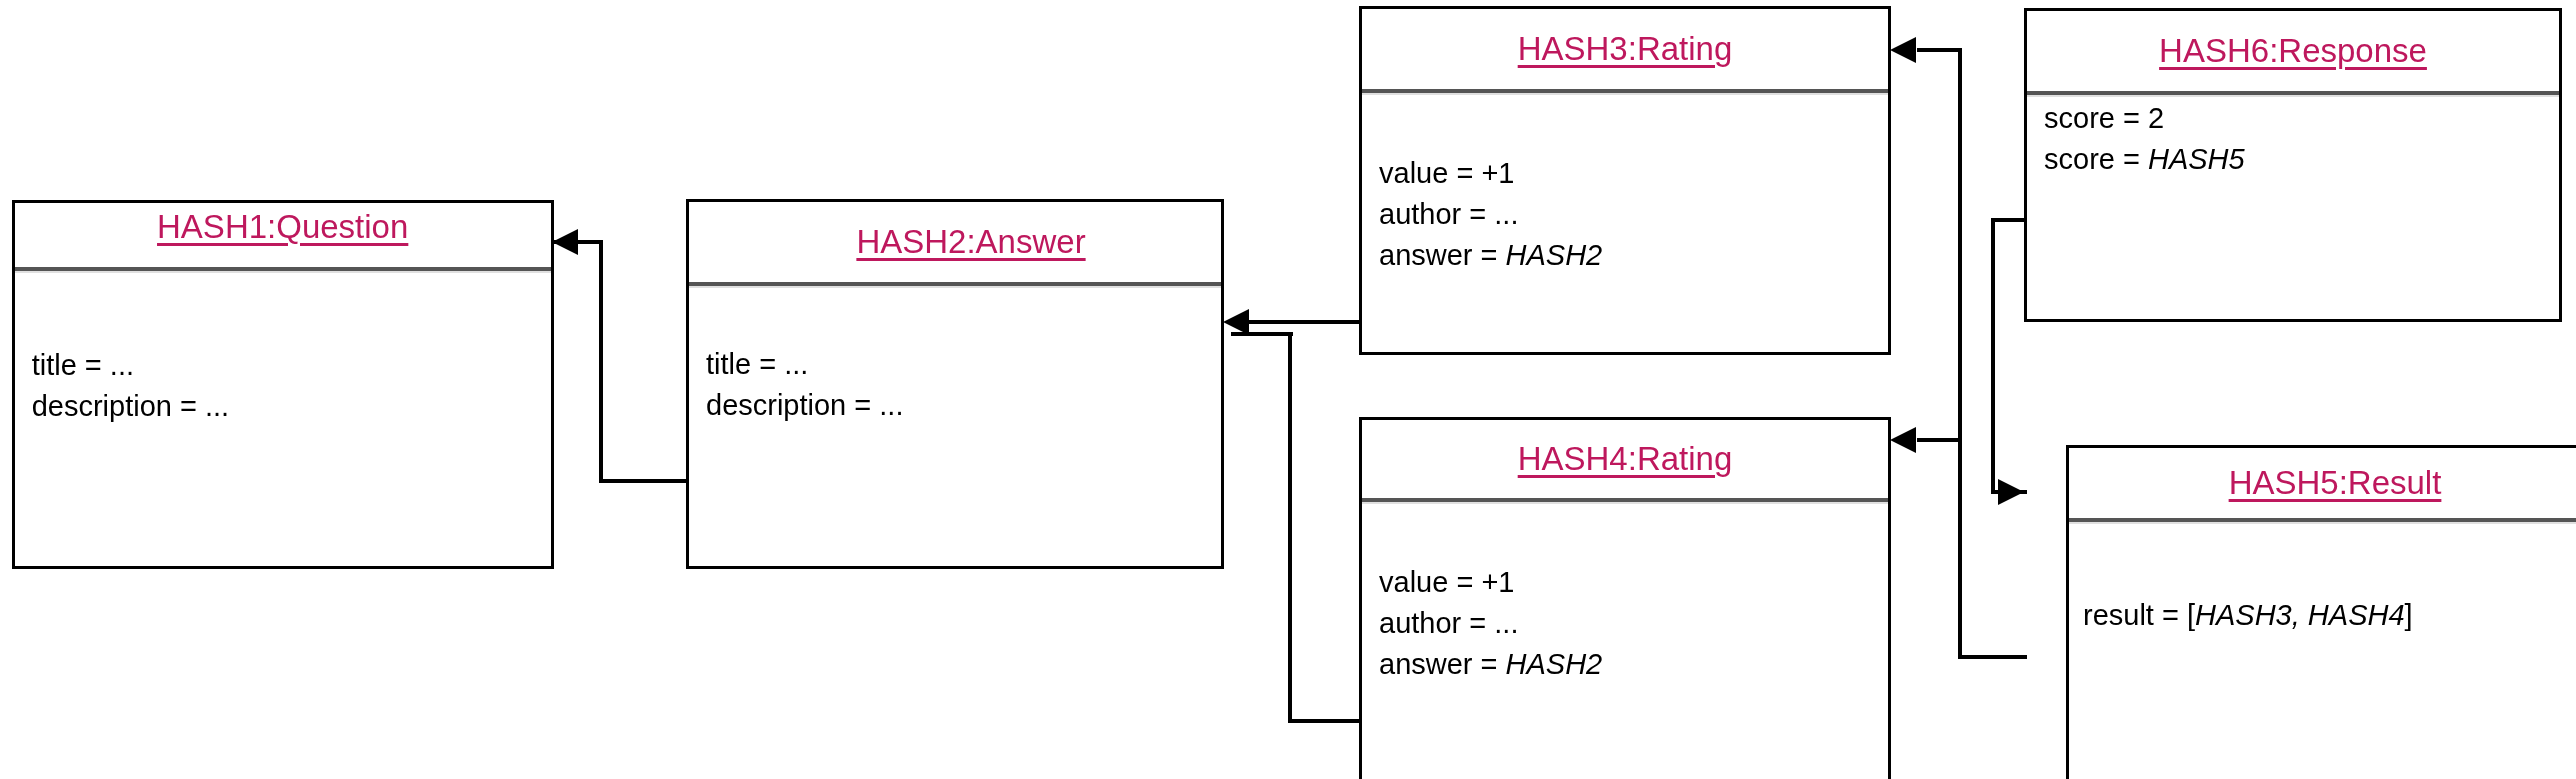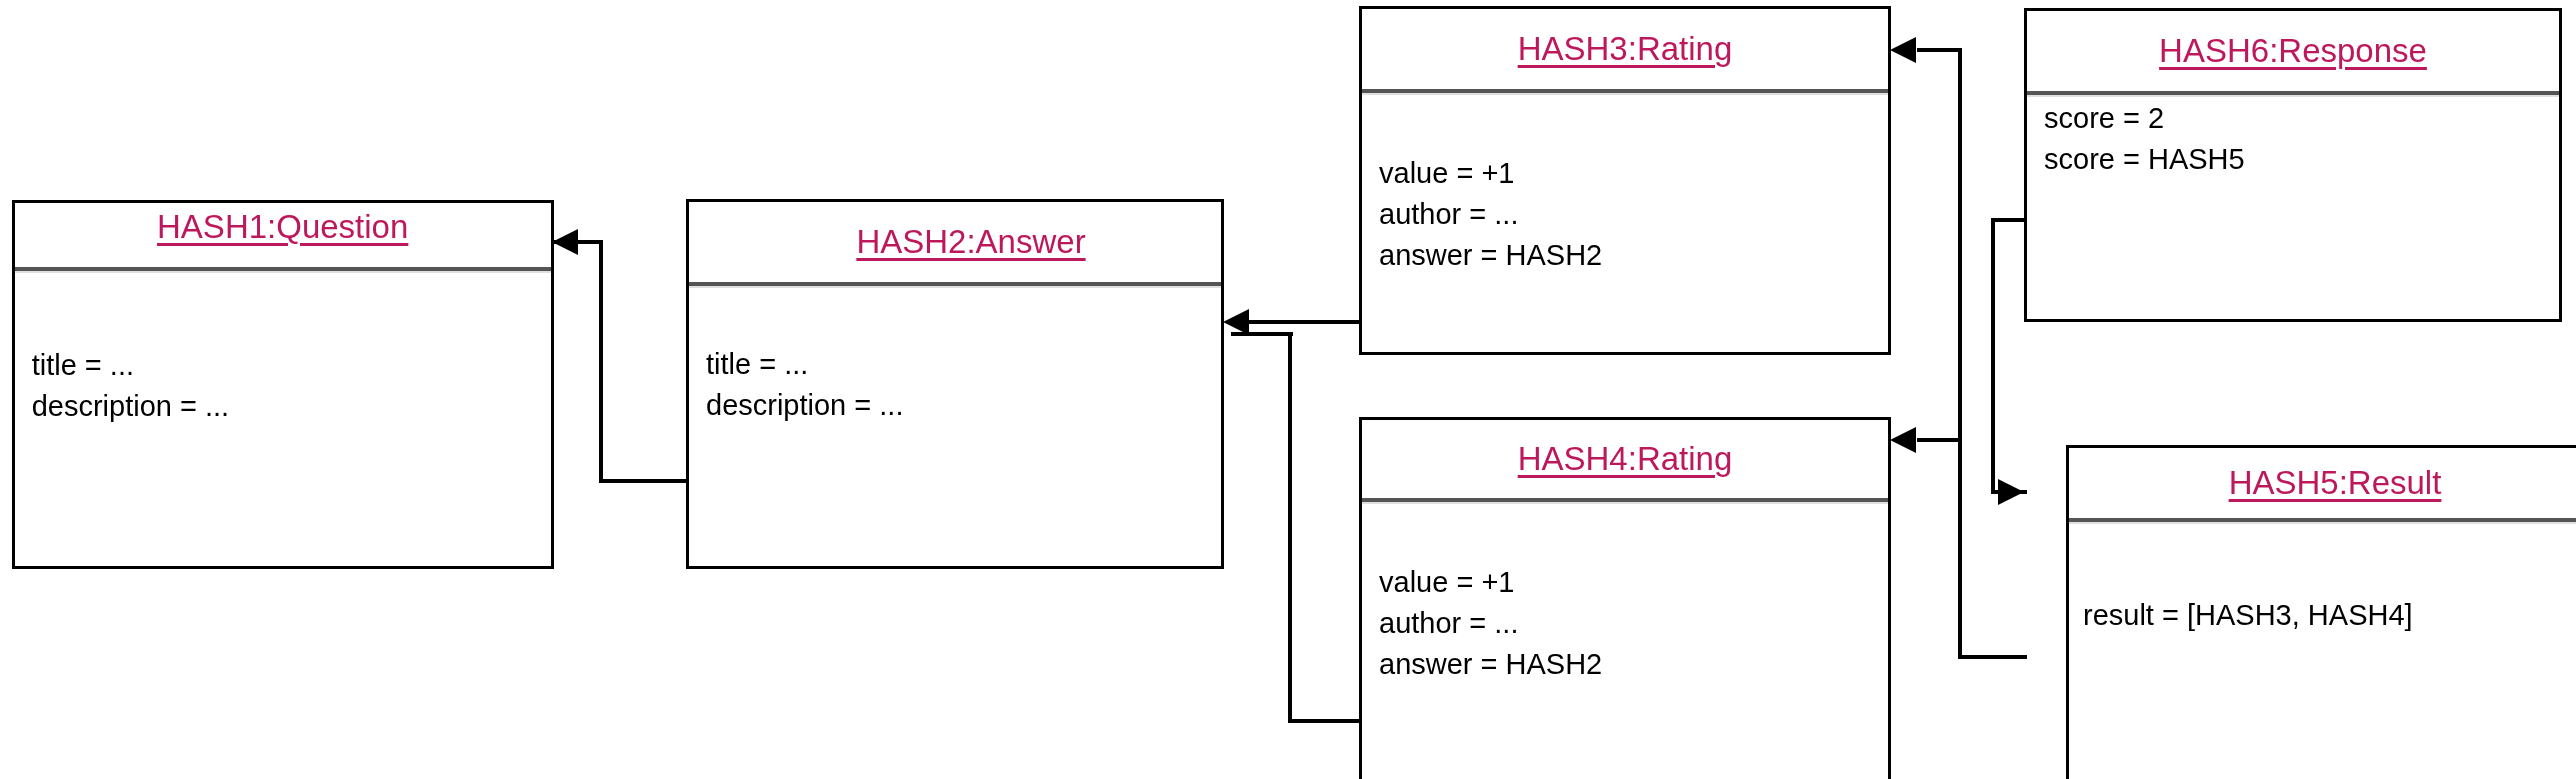--- a/index.html
+++ b/index.html
@@ -58,20 +58,21 @@
     right: 7.8px;
     box-sizing: border-box;
   }
   .attr-line {
     font-size: 29px;
     color: #000000;
     line-height: 41px;
     white-space: nowrap;
   }
   .attr-line .ref {
+    font-style: italic;
   }
 
   
   .seg-h {
     position: absolute;
     height: 3.9px;
     background: #000000;
     z-index: 3;
   }
   .seg-v {

